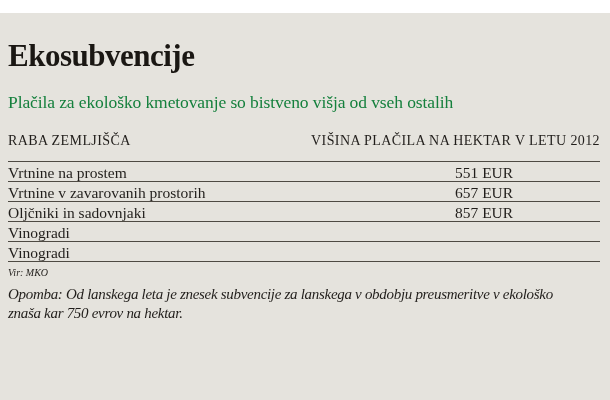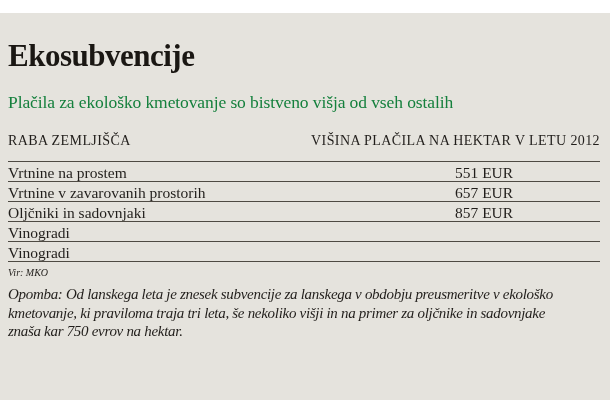--- a/index.html
+++ b/index.html
@@ -80,17 +80,16 @@
     <div class="trow">
       <span class="label">Vinogradi</span>
     </div>
 
   </div>
 
   <div class="source">Vir: MKO</div>
 
   <div class="note">
     <div>Opomba: Od lanskega leta je znesek subvencije za lanskega v obdobju preusmeritve v ekološko</div>
-    <div>kmetovanje, ki praviloma traja tri leta, še nekoliko višji in na primer za oljčnike in sadovnjake</div>
     <div>znaša kar 750 evrov na hektar.</div>
   </div>
 
 </div>
 
 </body></html>

